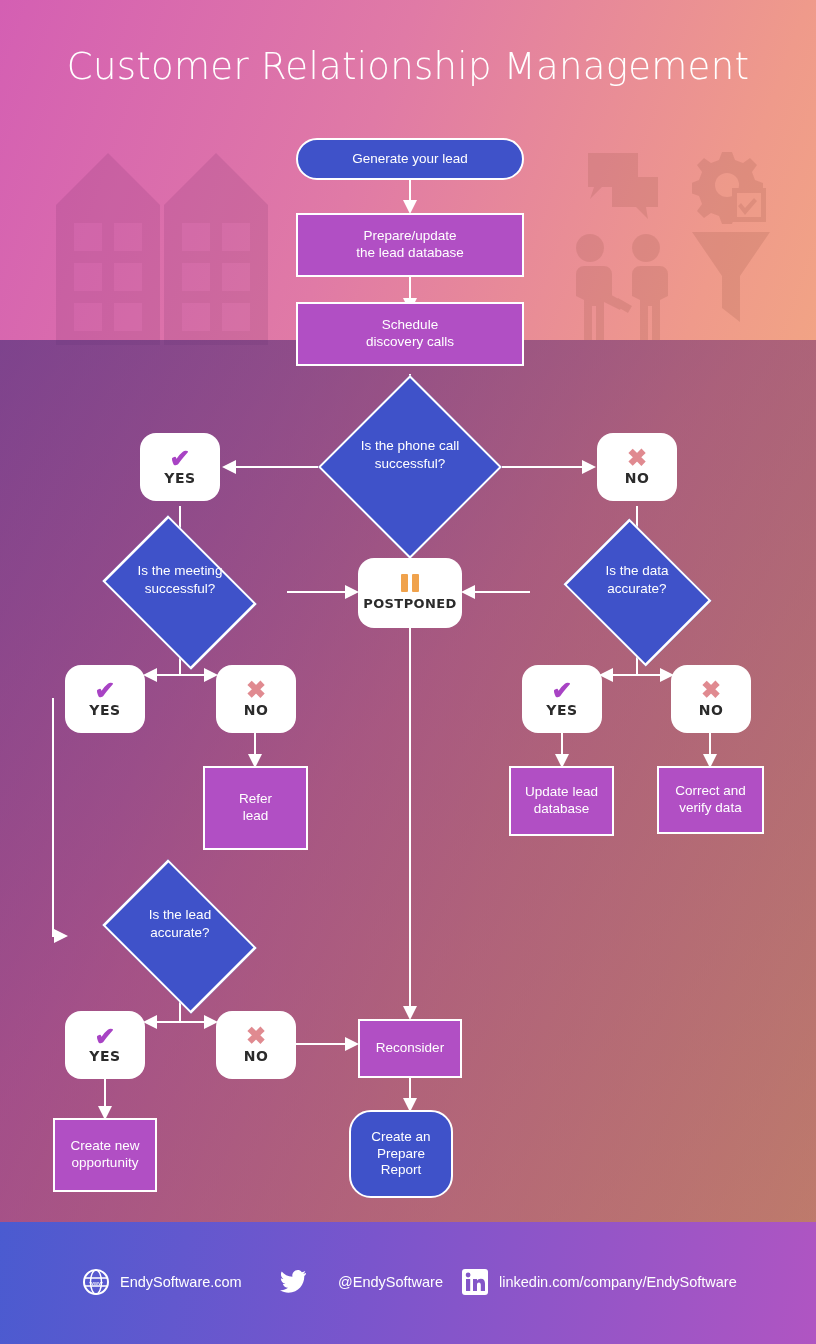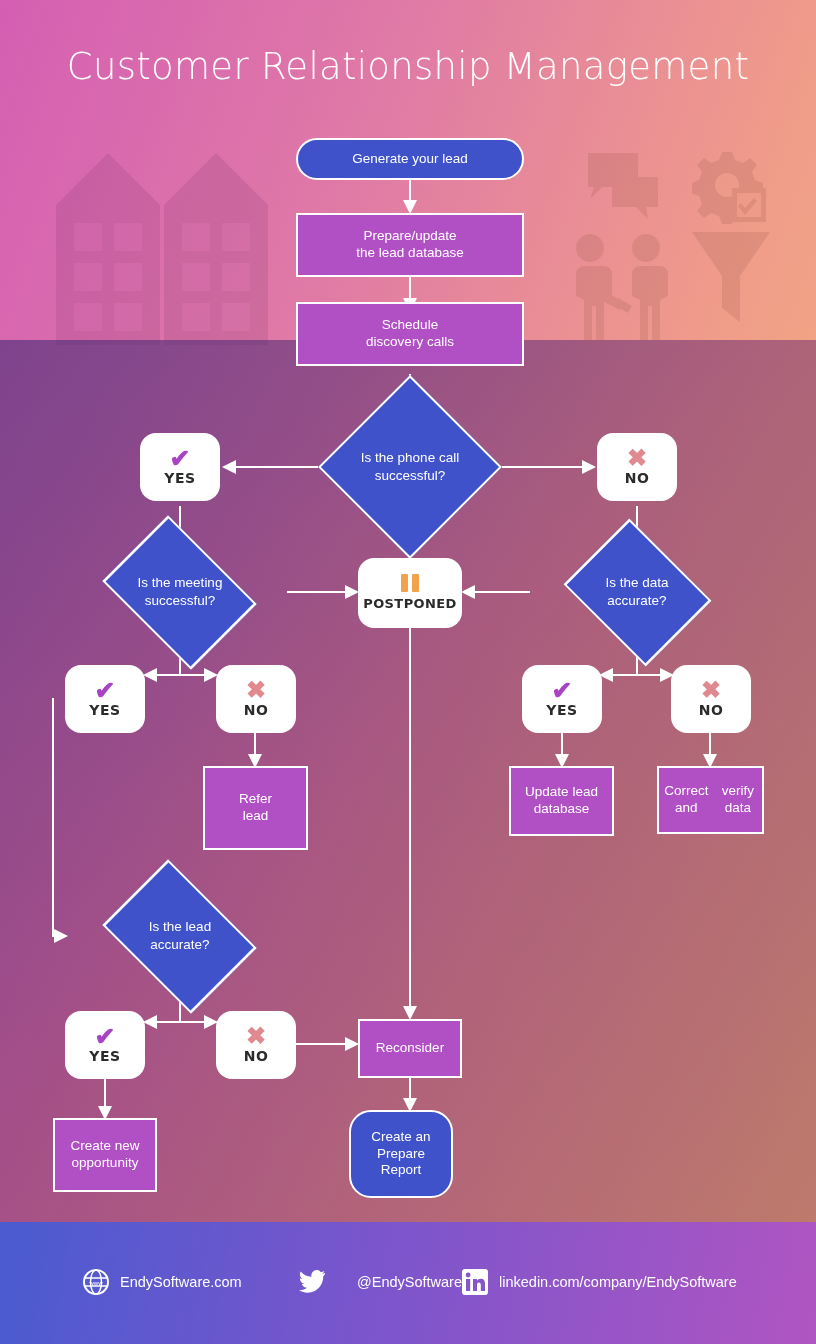--- a/index.html
+++ b/index.html
@@ -29,21 +29,21 @@
     font-family:"DejaVu Sans","Liberation Sans",sans-serif;
   }
   
   .node{position:absolute;box-sizing:border-box;display:flex;
         align-items:center;justify-content:center;text-align:center;
         color:#fff;line-height:1.25;}
   .n-blue-round{background:#3f52c9;border:2px solid #ffffff;border-radius:22px;font-size:13.5px;}
   .n-purple{background:#b14fc4;border:2px solid #ffffff;font-size:13.5px;}
   .diamond-shape{position:absolute;background:#3f52c9;border:2px solid #fff;
         transform:rotate(45deg);box-sizing:border-box;}
-  .diamond-label{position:absolute;display:flex;align-items:center;justify-content:center;
+  .diamond-label{position:absolute;display:flex;align-items:center;
         text-align:center;color:#fff;font-size:13.5px;line-height:1.3;pointer-events:none;}
   .n-white{background:#ffffff;border-radius:16px;display:flex;flex-direction:column;
         align-items:center;justify-content:center;gap:1px;}
   .yn-label{font-size:14px;font-weight:bold;color:#2b2b2b;letter-spacing:.5px;
         font-family:"DejaVu Sans","Liberation Sans",sans-serif;}
   .tick{font-size:25px;line-height:22px;color:#a843c4;font-weight:bold;}
   .cross{font-size:24px;line-height:22px;color:#e08a90;font-weight:bold;}
   .pause-ico{display:flex;gap:4px;margin-bottom:3px;}
   .pause-ico i{display:block;width:7px;height:18px;background:#f0a24c;border-radius:1px;}
   .postponed-label{font-size:13px;font-weight:bold;color:#2b2b2b;letter-spacing:.4px;
@@ -240,21 +240,21 @@
   </div>
 
   <div class="node n-purple" style="left:203px;top:766px;width:105px;height:84px;flex-direction:column;">
     <span>Refer</span>
     <span>lead</span>
   </div>
   <div class="node n-purple" style="left:509px;top:766px;width:105px;height:70px;flex-direction:column;">
     <span>Update lead</span>
     <span>database</span>
   </div>
-  <div class="node n-purple" style="left:657px;top:766px;width:107px;height:68px;flex-direction:row;">
+  <div class="node n-purple" style="left:657px;top:766px;width:107px;height:68px;flex-direction:column;">
     <span>Correct and</span>
     <span>verify data</span>
   </div>
 
   <div class="diamond-shape" style="left:133px;top:890px;width:93px;height:93px;transform:rotate(45deg) scale(1.35,1);"></div>
   <div class="diamond-label" style="left:100px;top:906px;width:160px;height:60px;flex-direction:column;">
     <span>Is the lead</span>
     <span>accurate?</span>
   </div>
 
@@ -287,21 +287,21 @@
       <svg width="26" height="26" viewBox="0 0 26 26">
         <circle cx="13" cy="13" r="12" fill="none" stroke="#fff" stroke-width="2"></circle>
         <ellipse cx="13" cy="13" rx="5.5" ry="12" fill="none" stroke="#fff" stroke-width="1.4"></ellipse>
         <path d="M1.6 9 H24.4 M1.6 17 H24.4" stroke="#fff" stroke-width="1.4"></path>
         <text x="13" y="16" font-size="6" fill="#fff" text-anchor="middle" font-family="Liberation Sans, sans-serif">www</text>
       </svg>
     </span>
     <span>EndySoftware.com</span>
   </div>
 
-  <div class="foot-item" style="left:298px;top:1268px;gap:31px;">
+  <div class="foot-item" style="left:279px;top:1268px;gap:31px;">
     <span class="foot-ico">
       <svg width="26" height="24" viewBox="0 0 26 24">
         <path fill="#fff" d="M26 3.1c-1 .45-2 .74-3.1.88 1.1-.67 1.95-1.72 2.35-2.98-1.04.62-2.2 1.06-3.42 1.3C20.84.73 19.4 0 17.82 0c-3.05 0-5.52 2.5-5.52 5.58 0 .44.05.86.14 1.27C7.85 6.62 4.17 4.6 1.7 1.53c-.48.83-.75 1.8-.75 2.83 0 1.94.98 3.65 2.45 4.65-.9-.03-1.76-.28-2.5-.7v.07c0 2.7 1.9 4.96 4.43 5.47-.47.13-.96.2-1.46.2-.36 0-.7-.04-1.04-.1.7 2.22 2.74 3.83 5.16 3.88-1.9 1.5-4.28 2.4-6.87 2.4-.45 0-.88-.03-1.32-.08C2.45 21.8 5.36 22.7 8.5 22.7c10.2 0 15.77-8.55 15.77-15.96 0-.25 0-.49-.02-.72C25.32 5.2 26.22 4.22 26 3.1z"></path>
       </svg>
     </span>
     <span>@EndySoftware</span>
   </div>
 
   <div class="foot-item" style="left:461px;top:1268px;">
     <span class="foot-ico">

